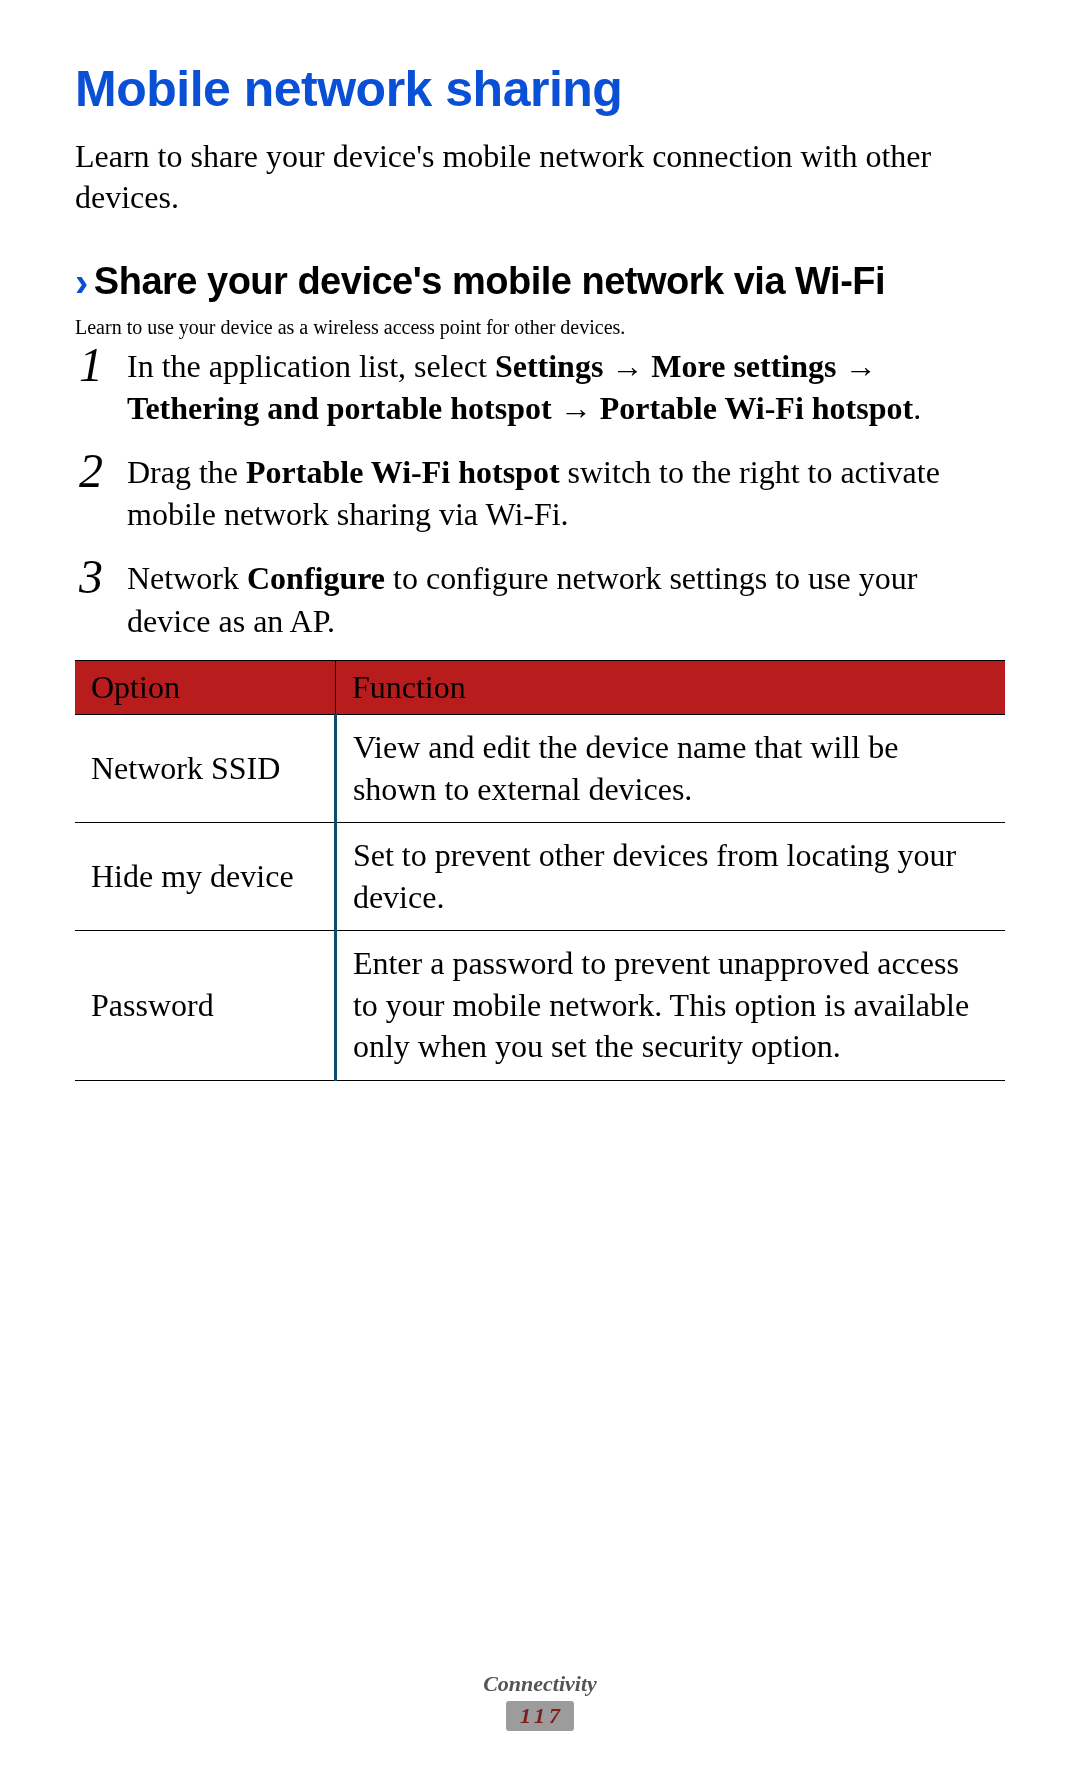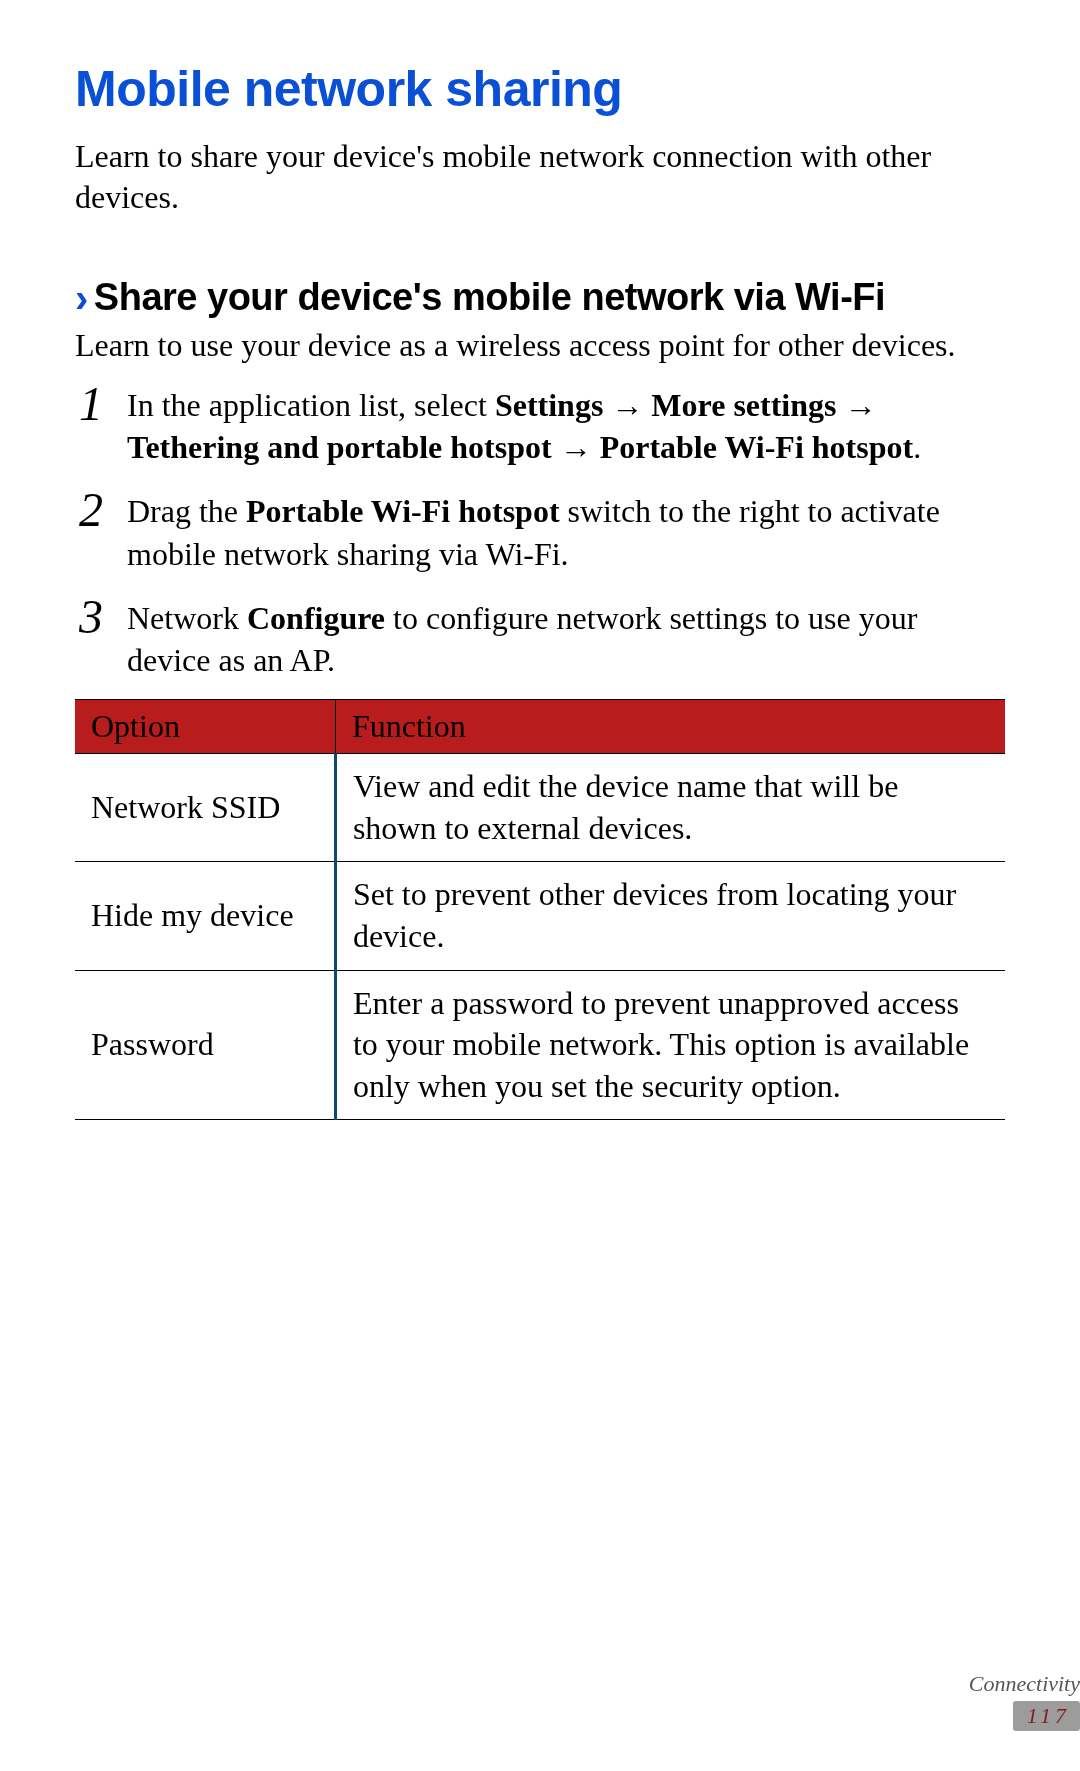--- a/index.html
+++ b/index.html
@@ -1,36 +1,36 @@
 <!DOCTYPE html>
 <html><head>
 <meta charset="utf-8">
 <style>
   * { box-sizing: border-box; margin: 0; padding: 0; }
   html, body { width: 1080px; height: 1771px; background: #fff; font-family: Georgia, 'Times New Roman', serif; color: #000; }
   .page { width: 1080px; height: 1771px; padding: 60px 75px 40px 75px; position: relative; border-radius: 30px; }
   .title { color: #0a50d6; font-size: 50px; font-weight: 700; margin-bottom: 18px; font-family: 'Segoe UI', Arial, sans-serif; letter-spacing: -0.5px; }
-  .intro { font-size: 32px; line-height: 1.28; margin-bottom: 58px; }
-  .section-heading { font-size: 38px; font-weight: 700; font-family: 'Segoe UI', Arial, sans-serif; letter-spacing: -0.5px; margin-bottom: 4px; }
+  .intro { font-size: 32px; line-height: 1.28; margin-bottom: 42px; }
+  .section-heading { font-size: 38px; font-weight: 700; font-family: 'Segoe UI', Arial, sans-serif; letter-spacing: -0.5px; margin-bottom: 10px; }
   .chevron { color: #0a50d6; font-weight: 900; font-family: Arial, sans-serif; margin-right: 6px; font-size: 40px; vertical-align: -2px; }
-  .section-intro { font-size: 32px; line-height: 1.28; margin-bottom: 14px; }
+  .section-intro { font-size: 20px; line-height: 1.28; }
   .note-row { display: flex; align-items: flex-start; gap: 18px; margin-bottom: 28px; }
   .note-icon { width: 56px; height: 56px; flex: 0 0 56px; border: 3px solid #1c5fb0; border-radius: 10px; display: flex; align-items: center; justify-content: center; background: #fff; }
   .note-icon svg { width: 38px; height: 38px; }
   .note-text { font-size: 32px; line-height: 1.28; padding-top: 2px; }
   .step { display: flex; align-items: flex-start; gap: 20px; margin-bottom: 18px; }
   .step-num { font-size: 48px; font-style: italic; font-family: Georgia, serif; width: 32px; flex: 0 0 32px; line-height: 1; text-align: center; }
   .step-body { font-size: 32px; line-height: 1.32; padding-top: 4px; }
   .bold { font-weight: 700; }
   table.options { width: 100%; border-collapse: collapse; margin-top: 10px; font-size: 32px; }
   table.options th { background: #b91c1c; font-weight: 400; text-align: left; padding: 8px 16px; border: 1px solid #000; border-left: none; border-right: none; }
   table.options th.col-option { border-right: 1px solid #000; width: 28%; }
   table.options td { padding: 12px 16px; vertical-align: middle; border-bottom: 1px solid #000; line-height: 1.3; }
   table.options td.opt { border-right: 3px solid #0c4a6e; }
-  .footer { position: absolute; bottom: 40px; left: 0; width: 100%; text-align: right; }
+  .footer { position: absolute; bottom: 40px; left: 0; width: 100%; text-align: center; font-weight: bold; }
   .footer-section { font-style: italic; font-size: 22px; color: #555; margin-bottom: 4px; }
   .page-num-box { display: inline-block; background: #9c9c9c; color: #7f1d1d; font-size: 22px; font-style: italic; letter-spacing: 4px; padding: 2px 10px 2px 14px; border-radius: 3px; font-family: Georgia, serif; }
 </style>
 </head>
 <body>
 
 <div class="page">
 
   <h1 class="title">Mobile network sharing</h1>
 

